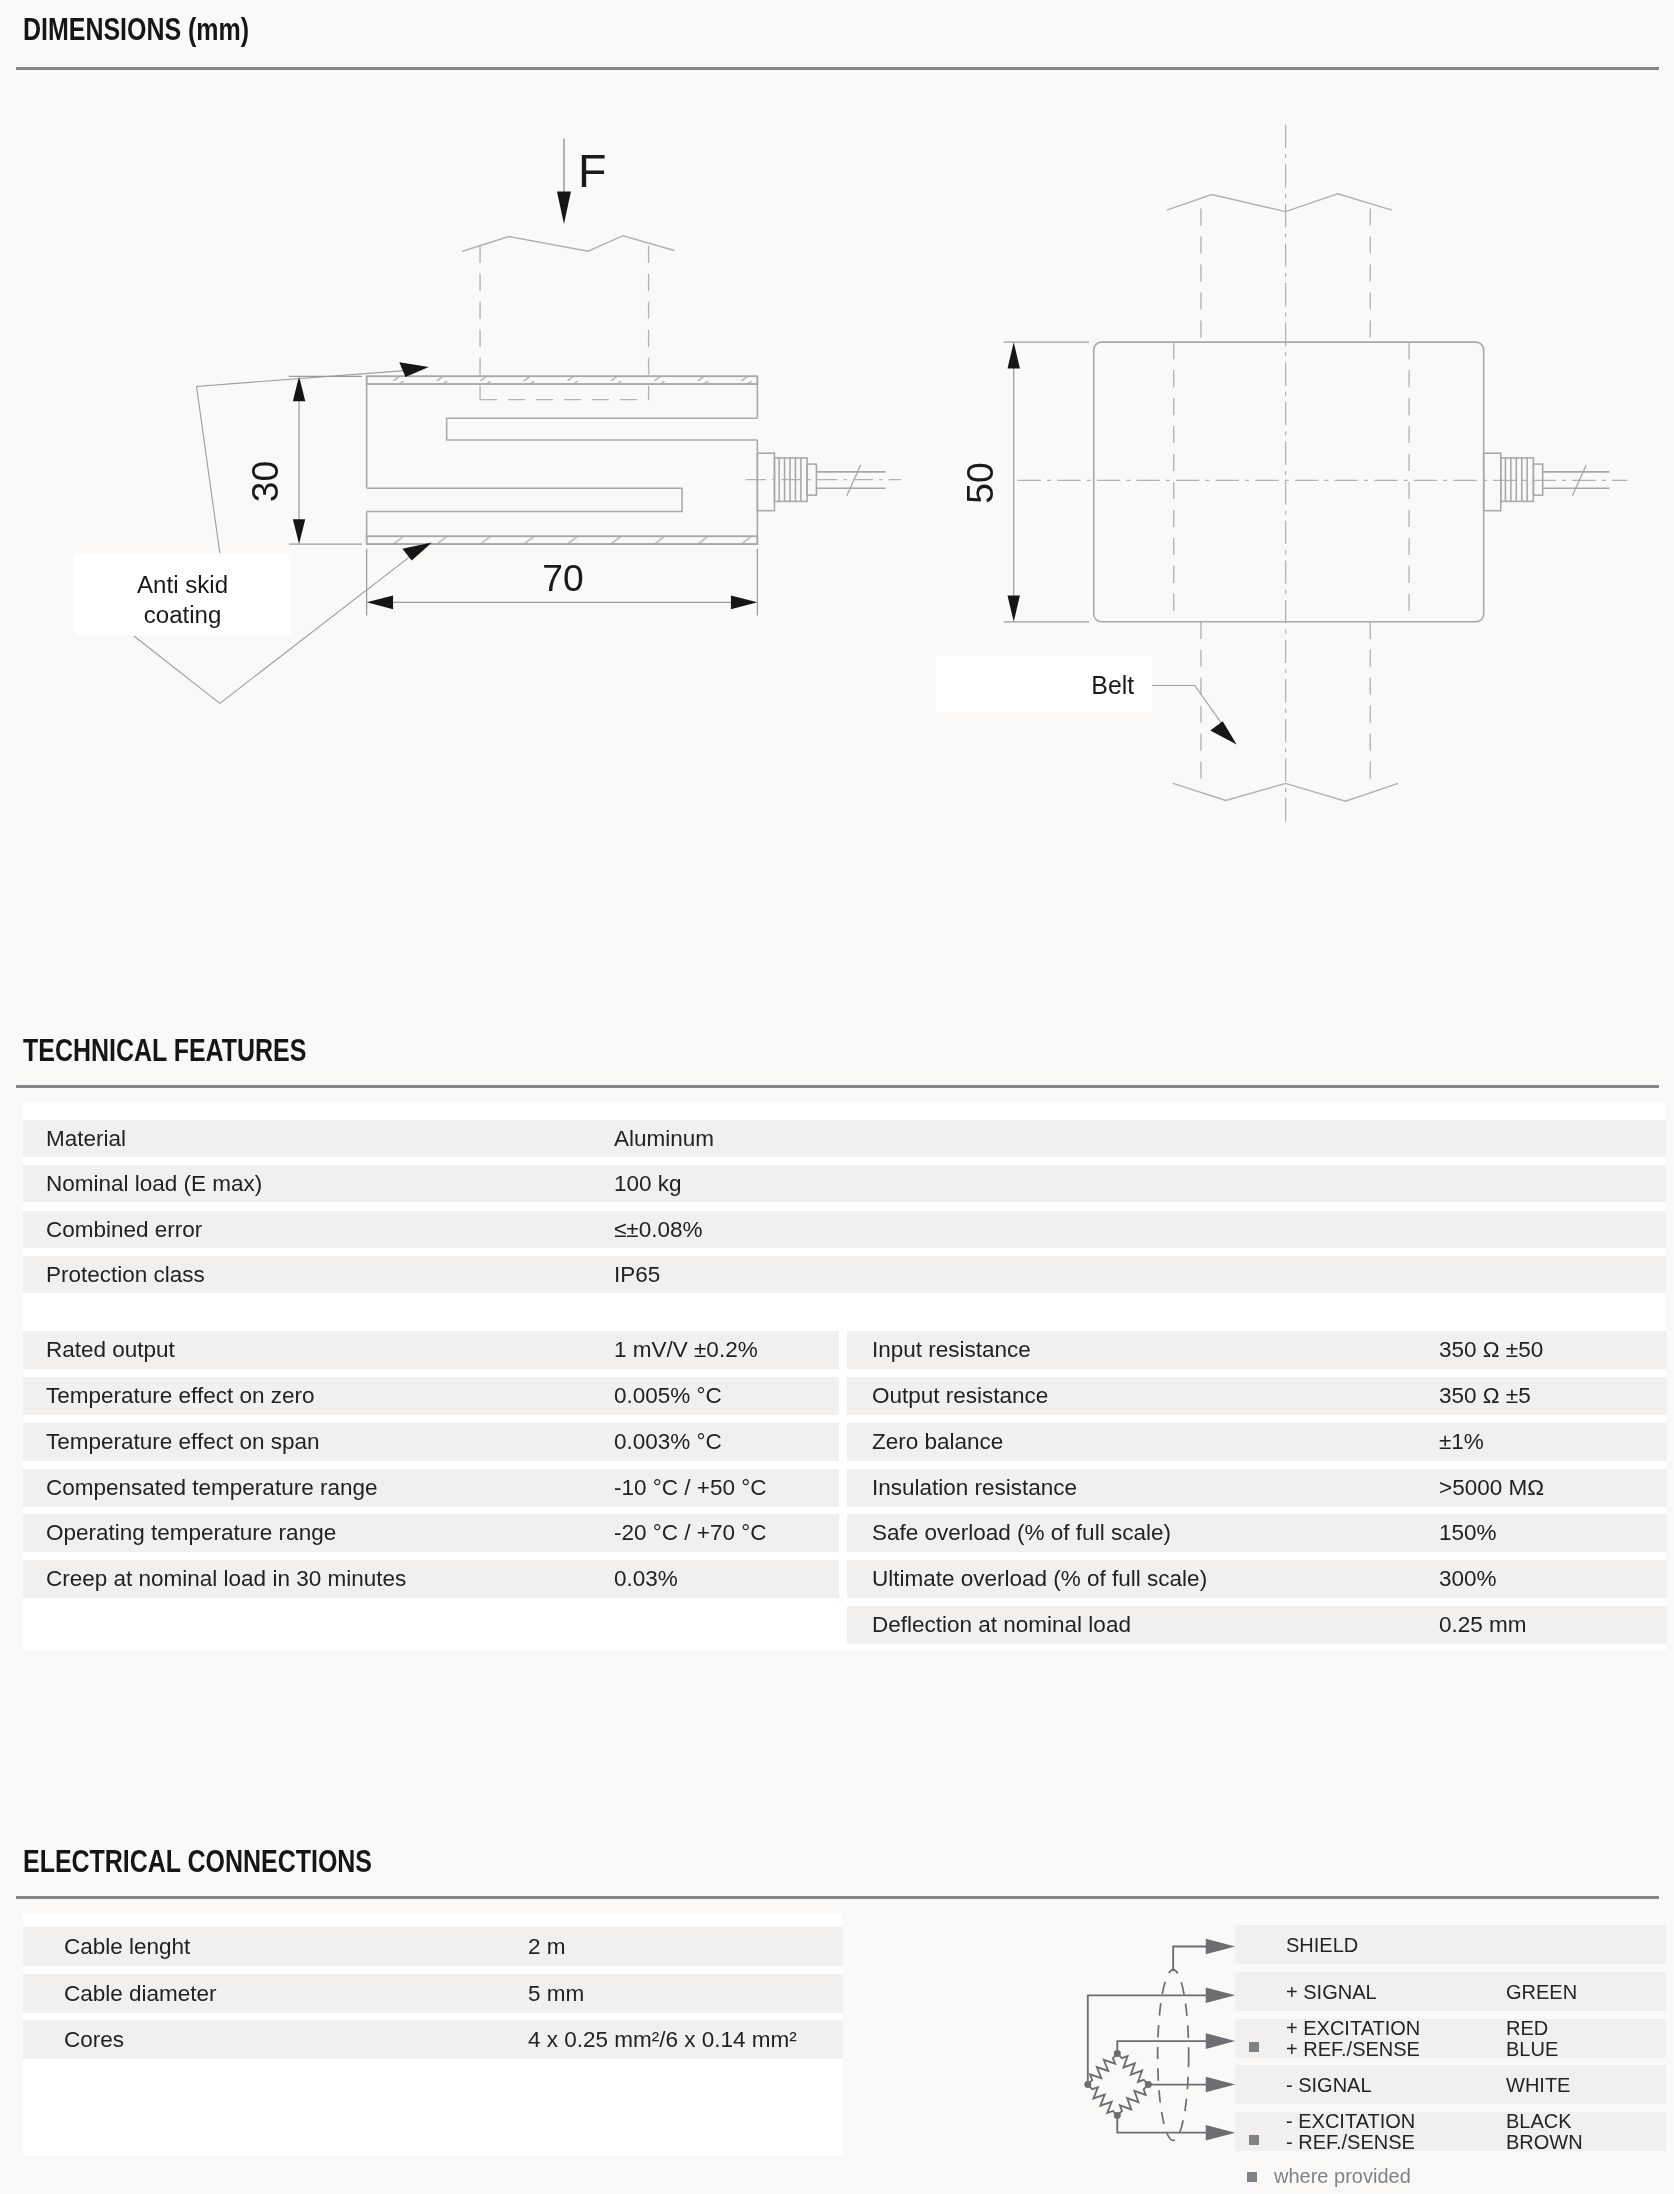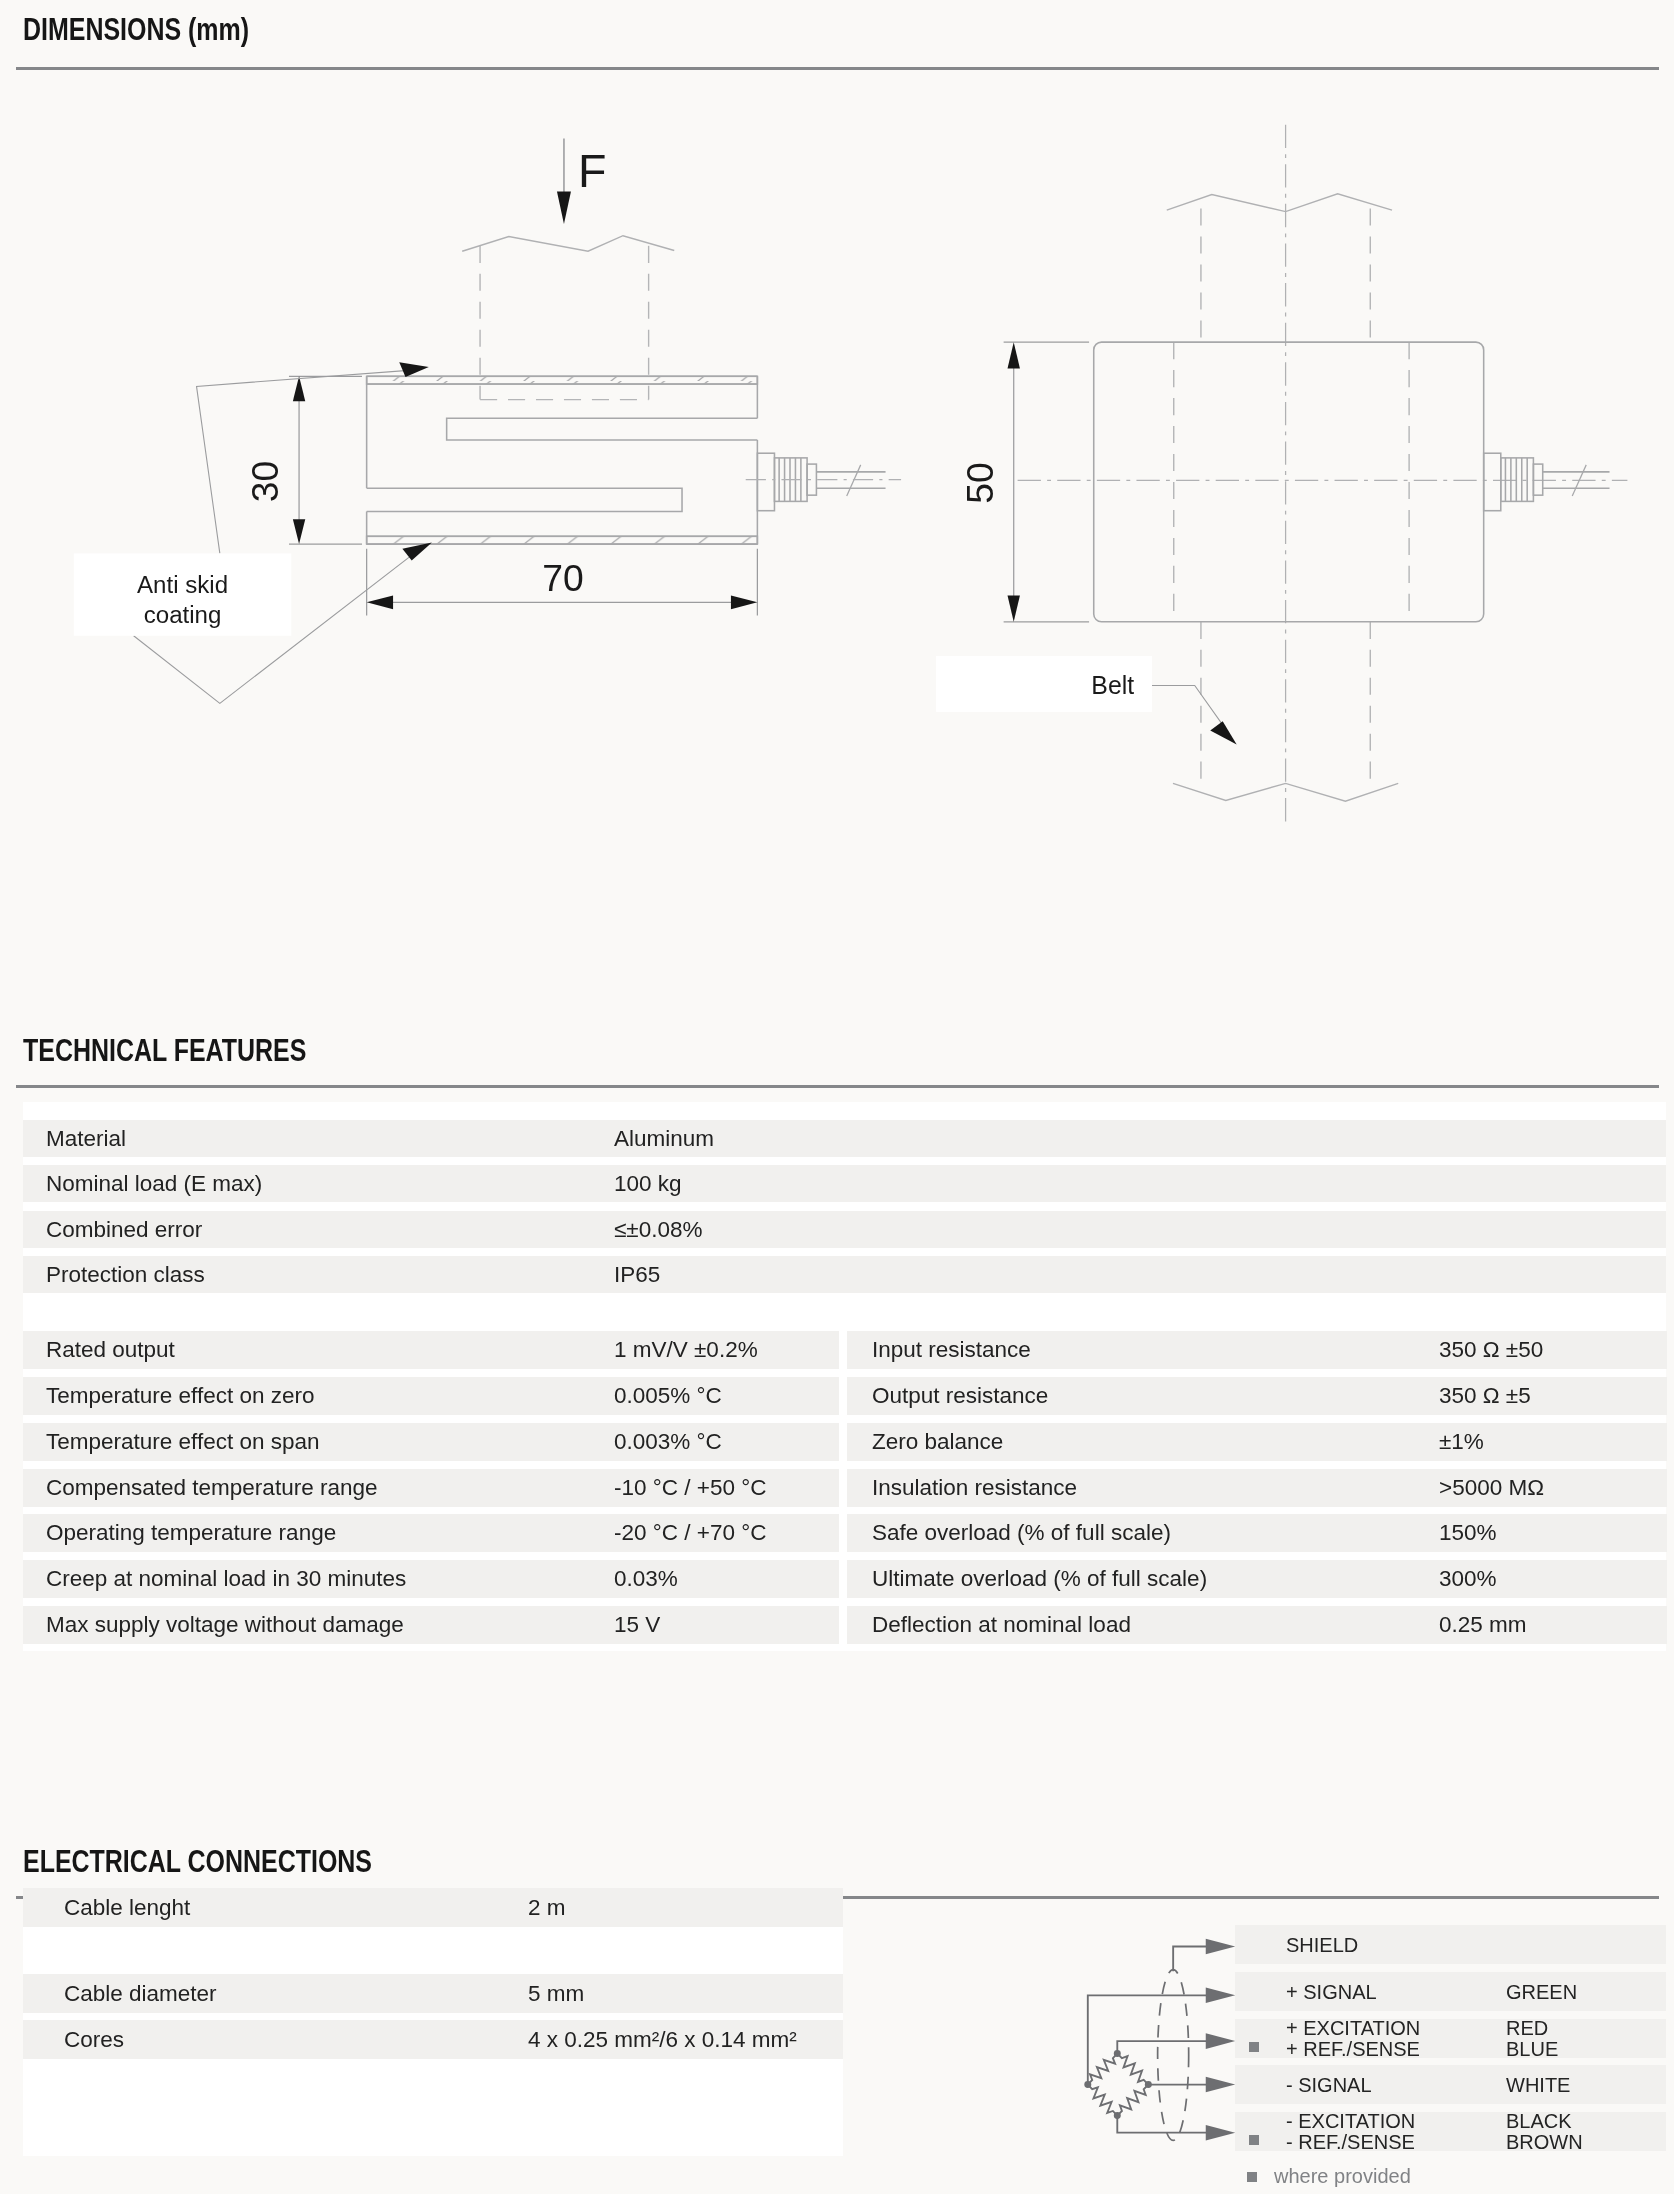--- a/index.html
+++ b/index.html
@@ -219,24 +219,20 @@
     <span class="val">-10 °C / +50 °C</span>
   </div>
   <div class="row t-left" style="top:1514px;">
     <span class="lbl">Operating temperature range</span>
     <span class="val">-20 °C / +70 °C</span>
   </div>
   <div class="row t-left" style="top:1560px;">
     <span class="lbl">Creep at nominal load in 30 minutes</span>
     <span class="val">0.03%</span>
   </div>
-  <div class="row t-left" style="top:1606px;">
-    <span class="lbl">Max supply voltage without damage</span>
-    <span class="val">15 V</span>
-  </div>
 
   <div class="row t-right" style="top:1331px;">
     <span class="lbl">Input resistance</span>
     <span class="val">350 Ω ±50</span>
   </div>
   <div class="row t-right" style="top:1377px;">
     <span class="lbl">Output resistance</span>
     <span class="val">350 Ω ±5</span>
   </div>
   <div class="row t-right" style="top:1423px;">
@@ -259,21 +255,21 @@
     <span class="lbl">Deflection at nominal load</span>
     <span class="val">0.25 mm</span>
   </div>
 
   <div class="sec-title" style="top:1843px;">
     <span>ELECTRICAL CONNECTIONS</span>
   </div>
   <div class="rule" style="top:1896px;"></div>
 
   <div class="panel" style="left:23px;top:1913px;width:820px;height:243px;"></div>
-  <div class="row t-cable" style="top:1888px;">
+  <div class="row t-cable" style="top:1927px;">
     <span class="lbl">Cable lenght</span>
     <span class="val">2 m</span>
   </div>
   <div class="row t-cable" style="top:1974px;">
     <span class="lbl">Cable diameter</span>
     <span class="val">5 mm</span>
   </div>
   <div class="row t-cable" style="top:2020px;">
     <span class="lbl">Cores</span>
     <span class="val">4 x 0.25 mm²/6 x 0.14 mm²</span>

